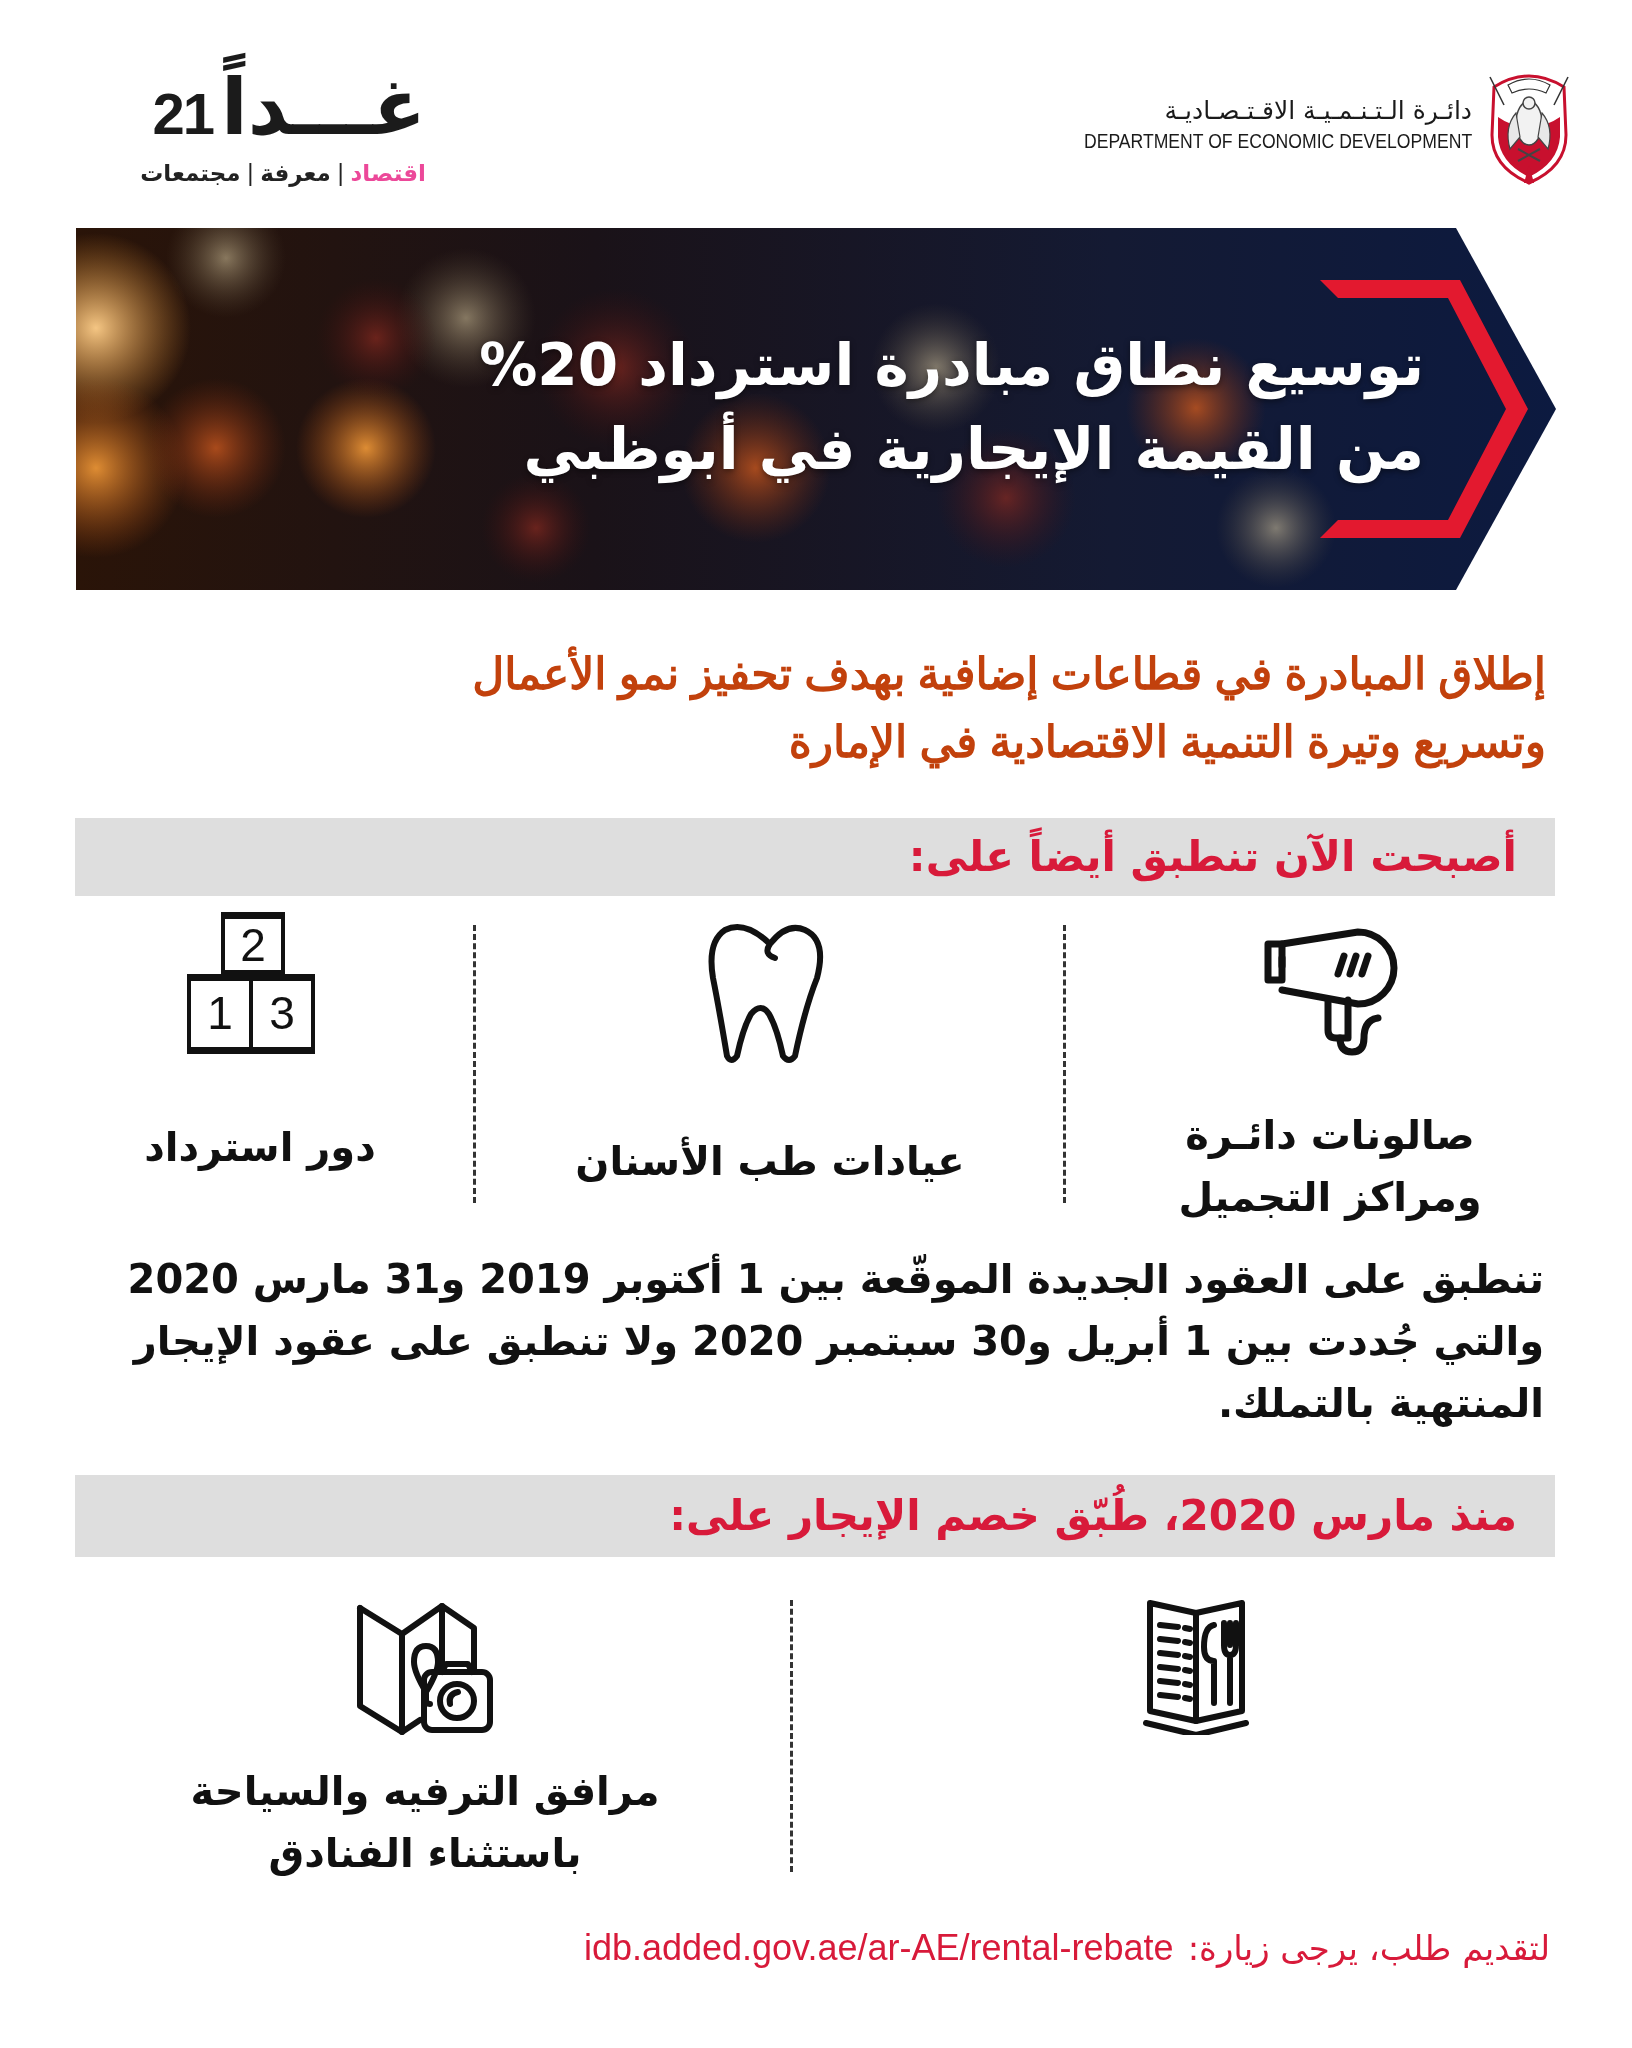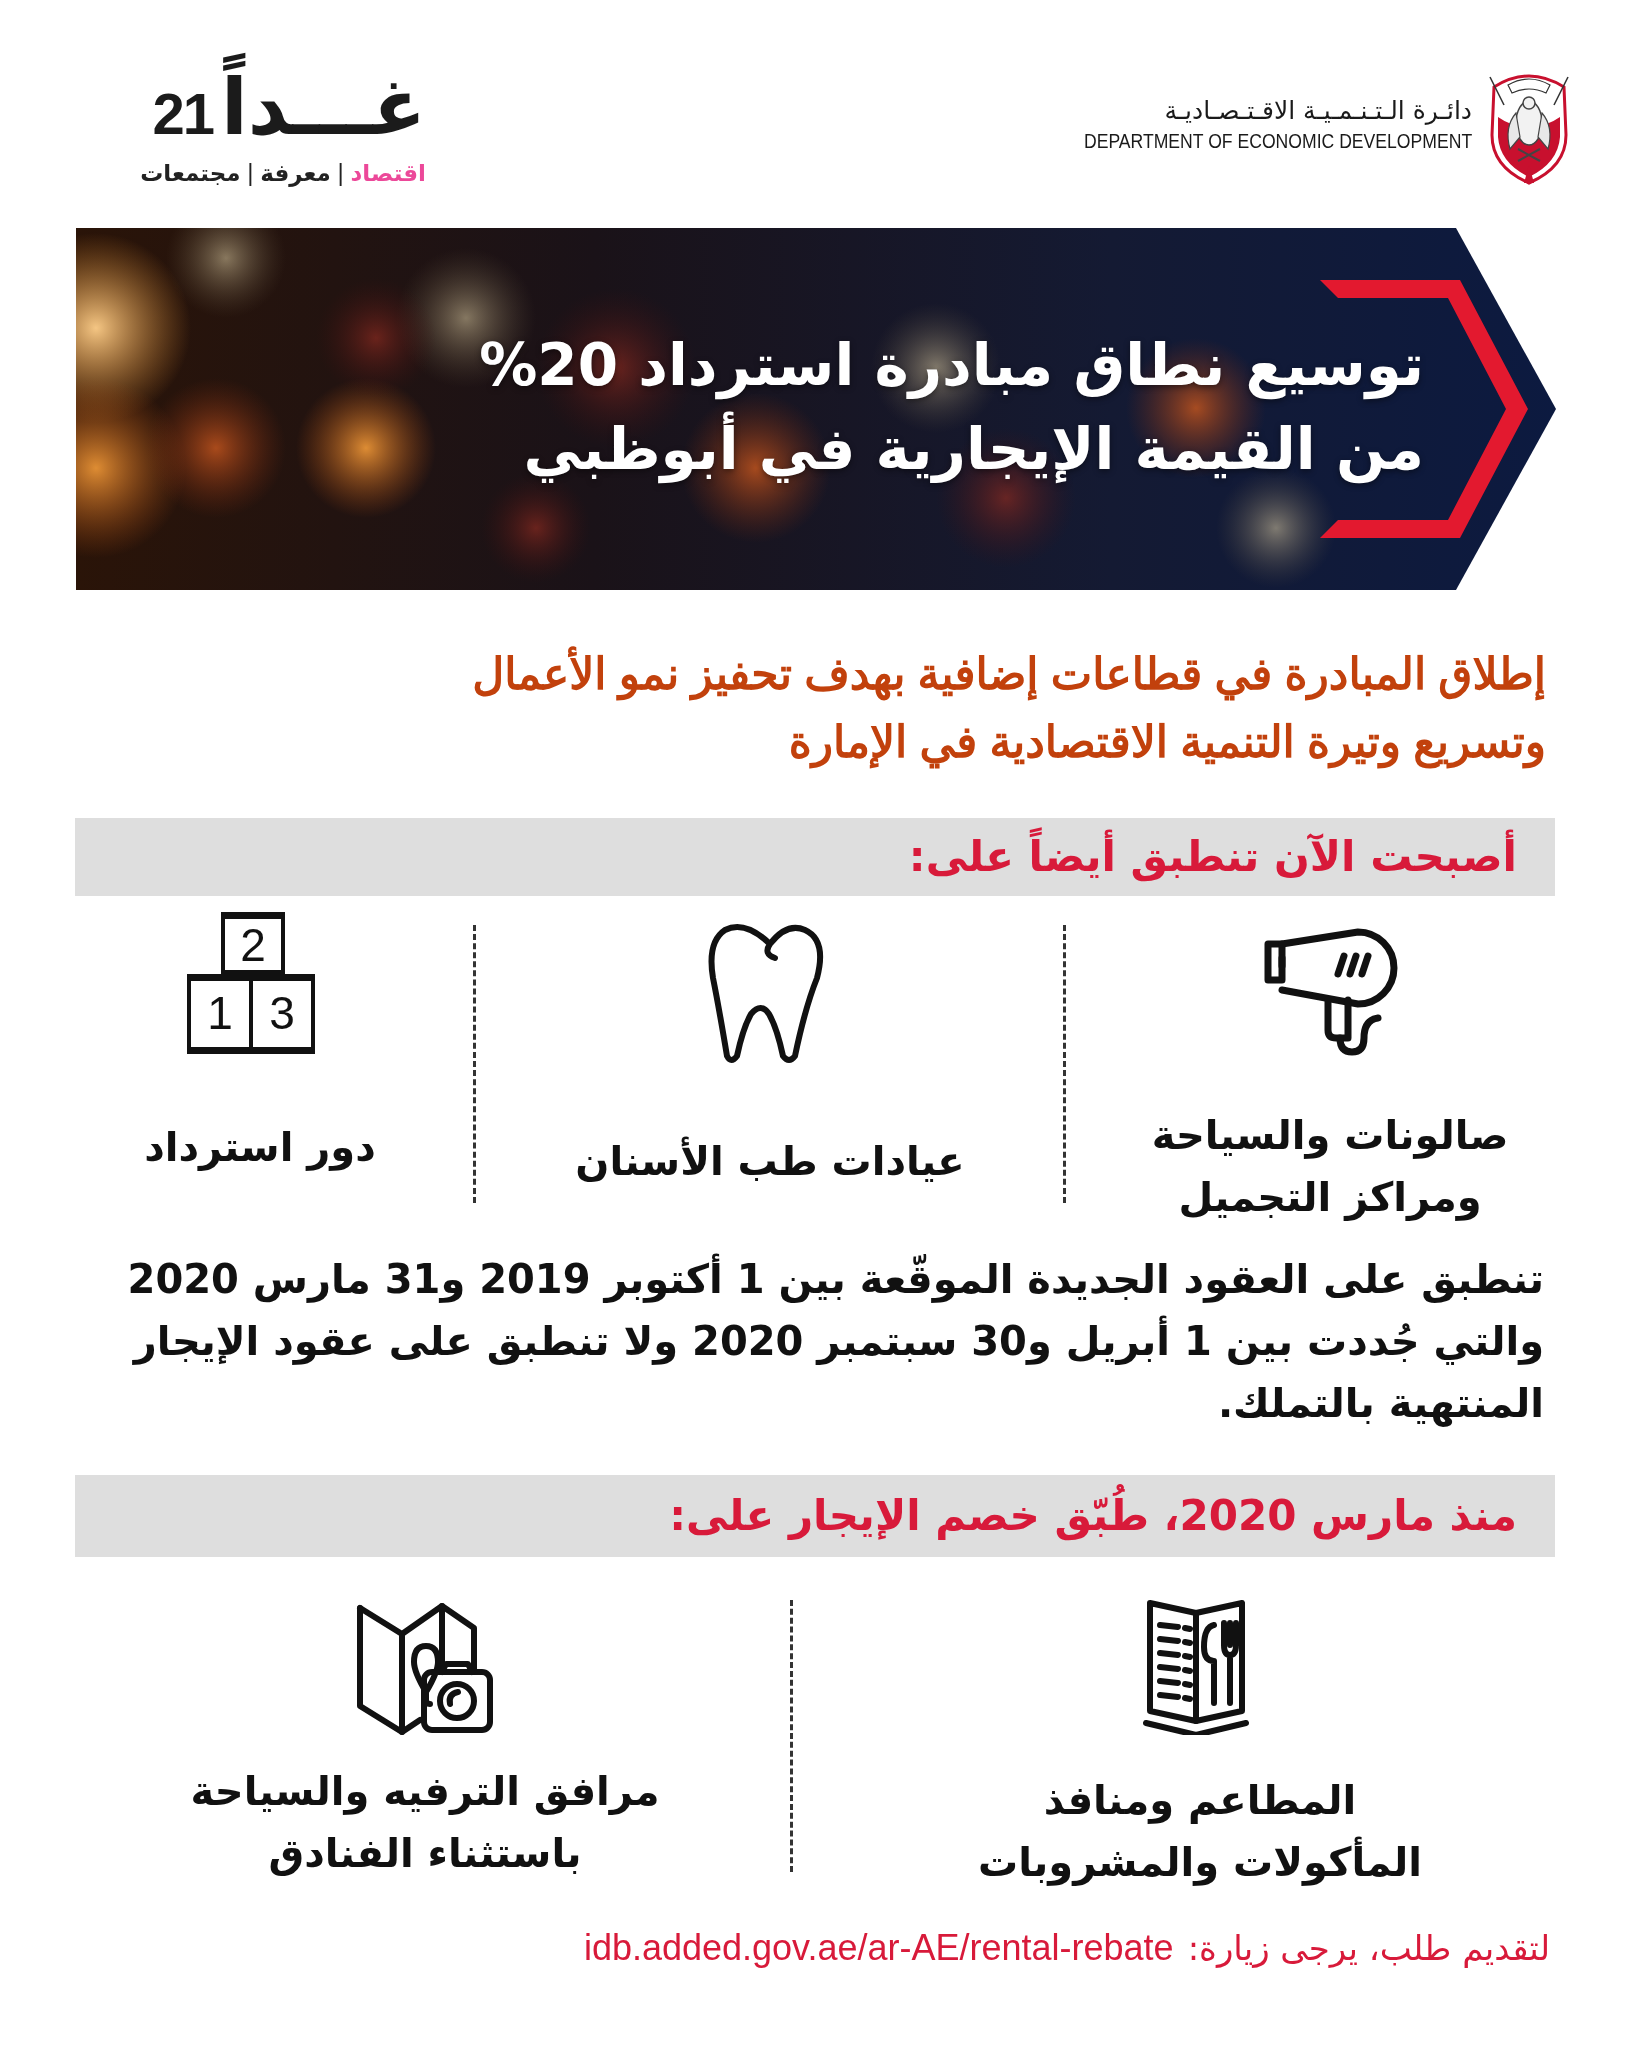--- a/index.html
+++ b/index.html
@@ -168,21 +168,21 @@
       <path d="M22 24 L98 12 A36 36 0 0 1 98 84 L22 70"></path>
       <path d="M22 38 L22 46"></path>
       <line x1="78" y1="54" x2="84" y2="36"></line>
       <line x1="90" y1="54" x2="96" y2="36"></line>
       <line x1="102" y1="54" x2="108" y2="36"></line>
       <path d="M68 80 L68 110 Q68 118 76 118 L88 118 L88 80"></path>
       <path d="M80 118 Q80 132 92 132 Q104 132 104 118 Q104 100 118 98"></path>
     </g>
   </svg>
   <div class="item-label" style="margin-top:44px;">
-    <div>صالونات والسياحة</div>
+    <div>صالونات دائـرة</div>
     <div>ومراكز التجميل</div>
   </div>
 </div>
 
 <div class="divider" style="left:1063px; top:925px; height:278px;"></div>
 
 <div class="item" style="left:490px; top:918px; width:560px;">
   <svg width="130" height="146" viewBox="0 0 130 146">
     <path d="M65 26 Q40 2 20 12 Q2 24 8 60 Q14 90 22 138 Q26 146 32 138 Q38 110 46 96 Q56 84 64 96 Q72 110 78 138 Q84 146 90 138 Q100 90 112 60 Q122 22 100 12 Q82 4 65 26 Q58 36 70 40" fill="none" stroke="#111" stroke-width="6" stroke-linejoin="round" stroke-linecap="round"></path>
   </svg>
@@ -229,24 +229,20 @@
       <line x1="30" y1="72" x2="48" y2="74"></line>
         <line x1="55" y1="75" x2="60" y2="76"></line>
       <line x1="30" y1="86" x2="48" y2="88"></line>
         <line x1="55" y1="89" x2="60" y2="90"></line>
       <line x1="30" y1="100" x2="48" y2="102"></line>
         <line x1="55" y1="103" x2="60" y2="104"></line>
       <path d="M84 30 Q74 32 74 52 Q74 66 84 66 L84 108"></path>
       <path d="M94 28 L94 50 Q94 60 100 60 Q106 60 106 50 L106 28 M100 28 L100 50 M100 60 L100 108"></path>
     </g>
   </svg>
-  <div class="item-label" style="margin-top:34px;">
-    <div>المطاعم ومنافذ</div>
-    <div>المأكولات والمشروبات</div>
-  </div>
 </div>
 
 <div class="divider" style="left:790px; top:1600px; height:272px;"></div>
 
 <div class="item" style="left:80px; top:1600px; width:690px;">
   <svg width="150" height="140" viewBox="0 0 150 140">
     <g fill="none" stroke="#111" stroke-width="6" stroke-linejoin="round" stroke-linecap="round">
       <path d="M10 8 L52 34 L92 6 L124 28 L124 70"></path>
       <path d="M10 8 L10 106 L52 132 L70 120"></path>
       <path d="M52 34 L52 132"></path>

